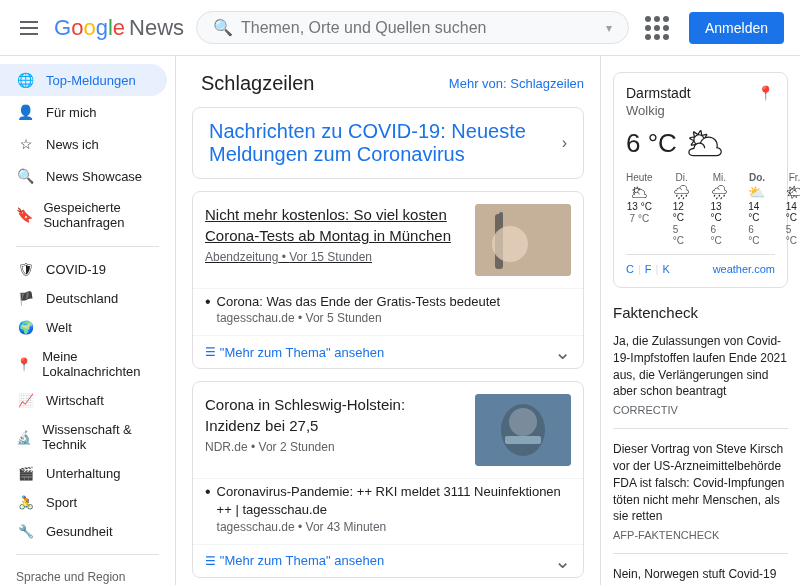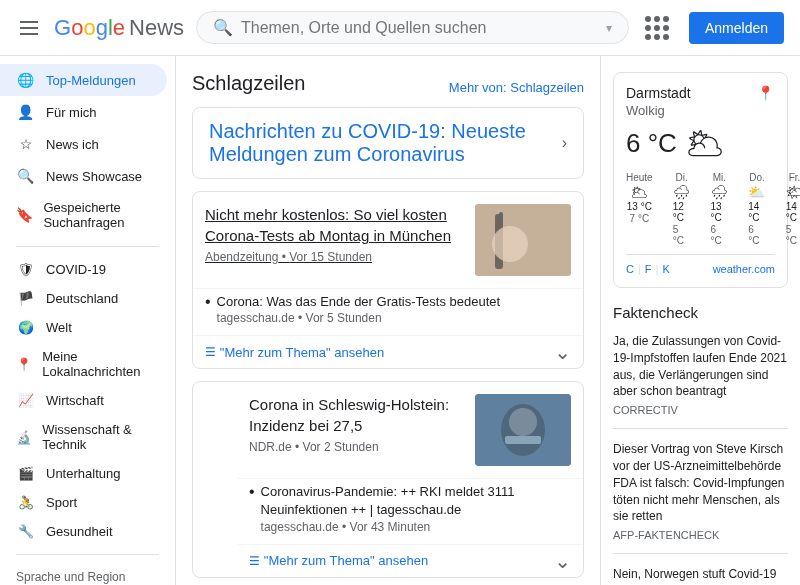--- a/index.html
+++ b/index.html
@@ -111,21 +111,21 @@
     <div style="height:1px;background:#e0e0e0;margin:8px 16px;"></div>
 
     <div style="padding:4px 16px;">
       <div style="font-size:12px;color:#5f6368;padding:3px 0;">Sprache und Region</div>
 
     </div>
   </nav>
 
   <main style="flex:1;overflow-y:auto;padding:16px;">
 
-    <div style="display:flex;align-items:flex-end;justify-content:space-between;margin-bottom:12px;">
+    <div style="display:flex;align-items:center;justify-content:space-between;margin-bottom:12px;margin-left:9px;">
       <h2 style="font-size:20px;font-weight:400;color:#202124;">Schlagzeilen</h2>
       <a style="color:#1a73e8;font-size:13px;text-decoration:none;cursor:pointer;">Mehr von: Schlagzeilen</a>
     </div>
 
     <div style="border:1px solid #e0e0e0;border-radius:8px;padding:12px 16px;margin-bottom:12px;display:flex;align-items:center;gap:8px;background:#fff;cursor:pointer;">
       <span style="color:#1a73e8;font-size:20px;font-weight:500;flex:1;">Nachrichten zu COVID-19: Neueste Meldungen zum Coronavirus</span>
       <span style="color:#5f6368;font-size:16px;">›</span>
     </div>
 
     <div style="border:1px solid #e0e0e0;border-radius:8px;margin-bottom:12px;overflow:hidden;background:#fff;">
@@ -159,21 +159,21 @@
       </div>
       <div style="display:flex;align-items:center;justify-content:space-between;padding:6px 12px;border-top:1px solid #f1f3f4;">
         <div style="display:flex;align-items:center;gap:4px;color:#1a73e8;font-size:13px;cursor:pointer;">
           <span style="font-size:12px;">☰</span>
           <span>"Mehr zum Thema" ansehen</span>
         </div>
         <span style="color:#5f6368;font-size:20px;cursor:pointer;line-height:1;">⌄</span>
       </div>
     </div>
 
-    <div style="border:1px solid #e0e0e0;border-radius:8px;margin-bottom:12px;overflow:hidden;background:#fff;padding-left:44px;">
+    <div style="border:1px solid #e0e0e0;border-radius:8px;margin-bottom:12px;overflow:hidden;background:#fff;">
       <div style="display:flex;gap:12px;padding:12px;">
         <div style="flex:1;">
           <div style="font-size:15px;font-weight:500;color:#202124;line-height:1.4;margin-bottom:4px;cursor:pointer;">Corona in Schleswig-Holstein: Inzidenz bei 27,5</div>
           <div style="font-size:12px;color:#5f6368;">
             <span>NDR.de</span> • <span>Vor 2 Stunden</span>
           </div>
         </div>
         <div style="width:96px;height:72px;border-radius:4px;background:#7090a0;flex-shrink:0;overflow:hidden;">
           <svg width="96" height="72" viewBox="0 0 96 72">
             <rect width="96" height="72" fill="#6080a0"></rect>
@@ -239,21 +239,21 @@
           <span style="font-size:10px;font-weight:500;">12 °C</span>
           <span style="font-size:10px;color:#5f6368;">5 °C</span>
         </div>
         <div style="display:flex;flex-direction:column;align-items:center;gap:1px;">
           <span style="font-size:10px;color:#5f6368;font-weight:500;">Mi.</span>
           <span style="font-size:14px;">🌧</span>
           <span style="font-size:10px;font-weight:500;">13 °C</span>
           <span style="font-size:10px;color:#5f6368;">6 °C</span>
         </div>
         <div style="display:flex;flex-direction:column;align-items:center;gap:1px;">
-          <span style="font-size:10px;color:#5f6368;font-weight:400;">Do.</span>
+          <span style="font-size:10px;color:#5f6368;font-weight:700;">Do.</span>
           <span style="font-size:14px;">⛅</span>
           <span style="font-size:10px;font-weight:500;">14 °C</span>
           <span style="font-size:10px;color:#5f6368;">6 °C</span>
         </div>
         <div style="display:flex;flex-direction:column;align-items:center;gap:1px;">
           <span style="font-size:10px;color:#5f6368;font-weight:500;">Fr.</span>
           <span style="font-size:14px;">🌤</span>
           <span style="font-size:10px;font-weight:500;">14 °C</span>
           <span style="font-size:10px;color:#5f6368;">5 °C</span>
         </div>

